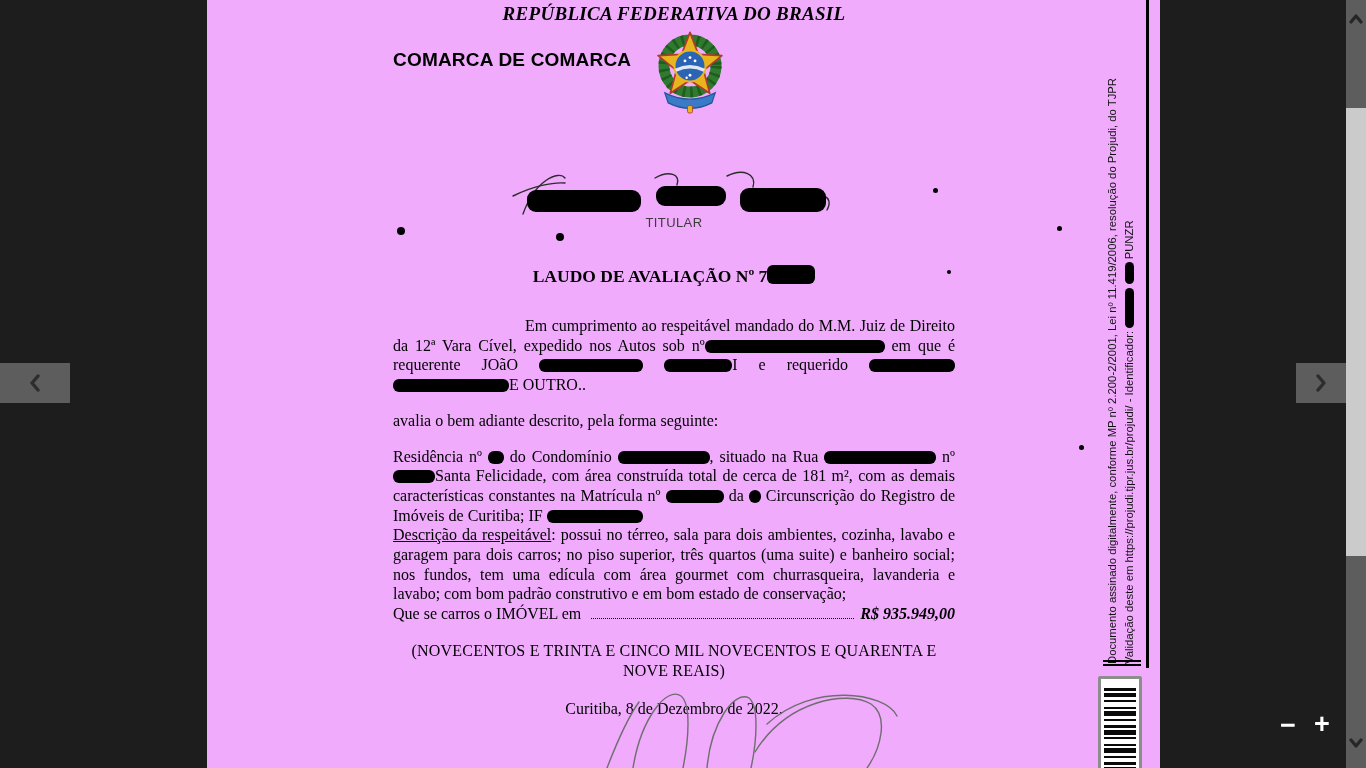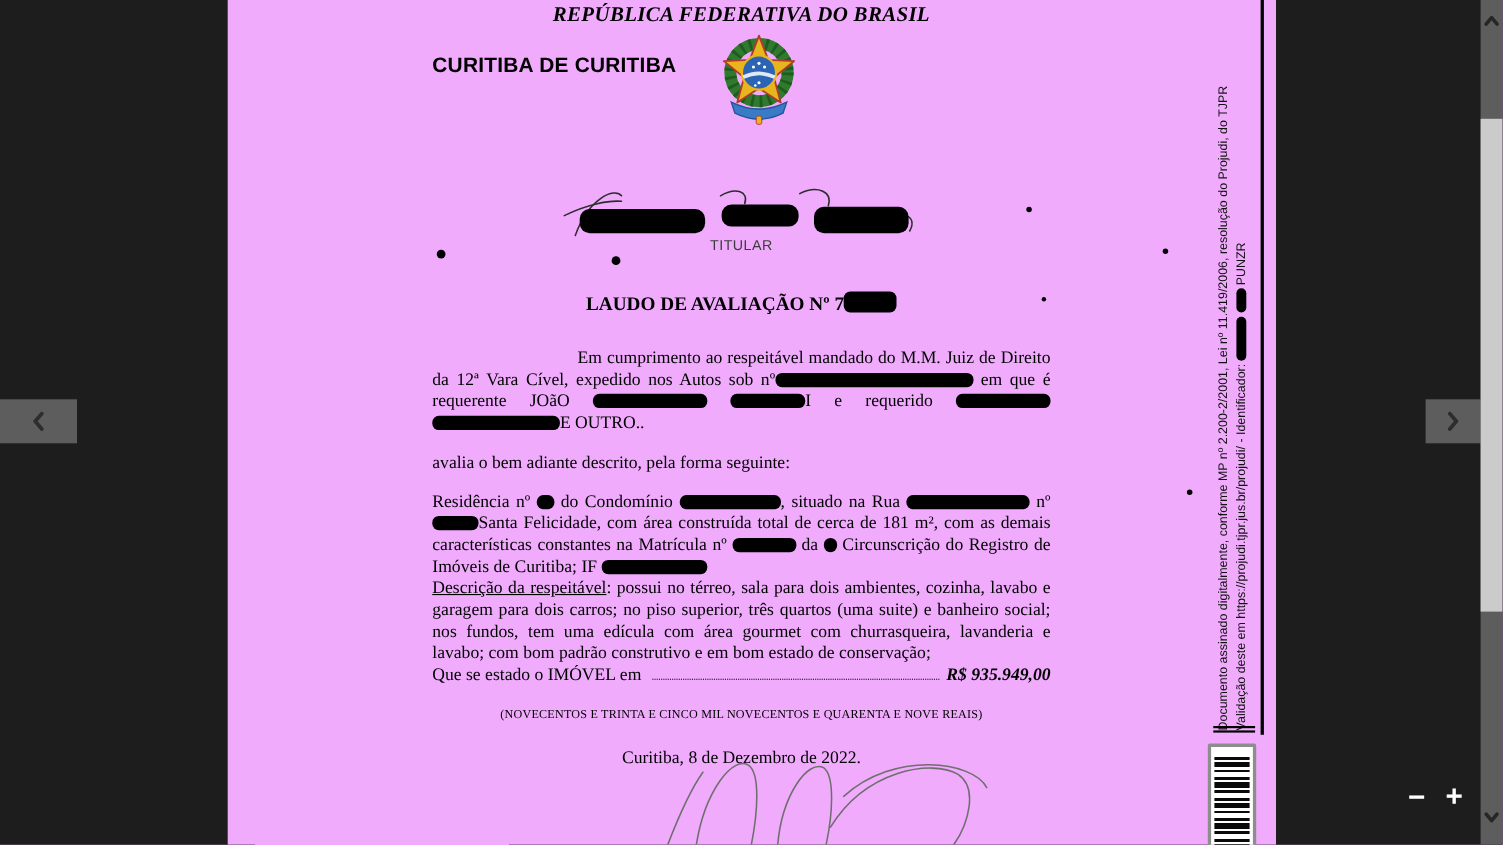--- a/index.html
+++ b/index.html
@@ -48,21 +48,21 @@
   }
   .body-col p{margin:0;}
   .p1{text-indent:132px;}
   .p2{margin-top:16px !important;}
   .p3{margin-top:16px !important;}
   .u{text-decoration:underline;}
   .valuation{display:flex;align-items:baseline;}
   .valuation .leader{flex:1;border-bottom:1.6px dotted #000;margin:0 6px 3px 10px;}
   .valuation .value{font-weight:bold;white-space:nowrap;font-style:italic;}
   .amount-words{
-    margin-top:17px !important;text-align:center;font-size:11px;letter-spacing:.2px;
+    margin-top:17px !important;text-align:center;font-size:16px;letter-spacing:.2px;
   }
   .date-line{margin-top:19px !important;text-align:center;}
   
   .redact{
     display:inline-block;background:#000;height:13px;border-radius:6px;
     vertical-align:baseline;transform:translateY(2px);
   }
   .bar{position:absolute;background:#000;border-radius:9px;}
   .dot{position:absolute;background:#000;border-radius:50%;}
   
@@ -108,21 +108,21 @@
   }
   .zoom-out{left:1280px;top:712px;}
   .zoom-in{left:1314px;top:711px;}
 </style>
 </head>
 <body>
 
 <div class="page">
 
   <div class="republic">REPÚBLICA FEDERATIVA DO BRASIL</div>
-  <div class="comarca">CURITIBA DE CURITIBA</div>
+  <div class="comarca">COMARCA DE COMARCA</div>
 
   <svg class="coat" viewBox="0 0 100 104">
     <circle cx="50" cy="46" r="31" fill="none" stroke="#2f7a2f" stroke-width="13"></circle>
     <circle cx="50" cy="46" r="31" fill="none" stroke="#1f5c1f" stroke-width="13" stroke-dasharray="3 6"></circle>
     <polygon points="50,6 60,32.2 88,33.6 66.2,51.3 73.5,78.4 50,63 26.5,78.4 33.8,51.3 12,33.6 40,32.2" fill="#e9b51e" stroke="#b03a2e" stroke-width="2" stroke-linejoin="round"></polygon>
     <circle cx="50" cy="46" r="18.5" fill="#2b63b5" stroke="#e9b51e" stroke-width="2.5"></circle>
     <path d="M33,51 Q50,43 67,51" stroke="#ffffff" stroke-width="4" fill="none" opacity="0.85"></path>
     <circle cx="44" cy="40" r="1.7" fill="#fff"></circle>
     <circle cx="50" cy="36" r="1.7" fill="#fff"></circle>
     <circle cx="56" cy="40" r="1.7" fill="#fff"></circle>
@@ -149,21 +149,21 @@
   <div class="titular">TITULAR</div>
 
   <div class="laudo-title"><span>LAUDO DE AVALIAÇÃO Nº 7</span><span class="redact" style="width: 48px; height: 19px;"></span></div>
 
   <div class="body-col">
     <p class="p1"><span>Em cumprimento ao respeitável mandado do M.M. Juiz de Direito da 12ª Vara Cível, expedido nos Autos sob nº</span><span class="redact" style="width: 180px;"></span><span> em que é requerente JOãO </span><span class="redact" style="width: 104px;"></span><span> </span><span class="redact" style="width: 68px;"></span><span>I e requerido </span><span class="redact" style="width: 86px;"></span><span> </span><span class="redact" style="width: 116px;"></span><span>E OUTRO..</span></p>
     <p class="p2">avalia o bem adiante descrito, pela forma seguinte:</p>
     <p class="p3"><span>Residência nº </span><span class="redact" style="width: 16px;"></span><span> do Condomínio </span><span class="redact" style="width: 92px;"></span><span>, situado na Rua </span><span class="redact" style="width: 112px;"></span><span> nº </span><span class="redact" style="width: 42px;"></span><span>Santa Felicidade, com área construída total de cerca de 181 m², com as demais características constantes na Matrícula nº </span><span class="redact" style="width: 58px;"></span><span> da </span><span class="redact" style="width: 12px;"></span><span> Circunscrição do Registro de Imóveis de Curitiba; IF </span><span class="redact" style="width: 96px;"></span></p>
     <p><span class="u">Descrição da respeitável</span><span>: possui no térreo, sala para dois ambientes, cozinha, lavabo e garagem para dois carros; no piso superior, três quartos (uma suite) e banheiro social; nos fundos, tem uma edícula com área gourmet com churrasqueira, lavanderia e lavabo; com bom padrão construtivo e em bom estado de conservação;</span></p>
     <p class="valuation">
-      <span>Que se estado o IMÓVEL em</span>
+      <span>Que se carros o IMÓVEL em</span>
       <span class="leader"></span>
       <span class="value">R$ 935.949,00</span>
     </p>
     <p class="amount-words">(NOVECENTOS E TRINTA E CINCO MIL NOVECENTOS E QUARENTA E NOVE REAIS)</p>
     <p class="date-line">Curitiba, 8 de Dezembro de 2022.</p>
   </div>
 
   <svg class="sig-bottom" width="360" height="78" viewBox="0 0 360 78">
     <g fill="none" stroke="#6e6e6e" stroke-width="1.4" stroke-linecap="round">
       <path d="M52,78 C62,52 74,26 84,12"></path>

